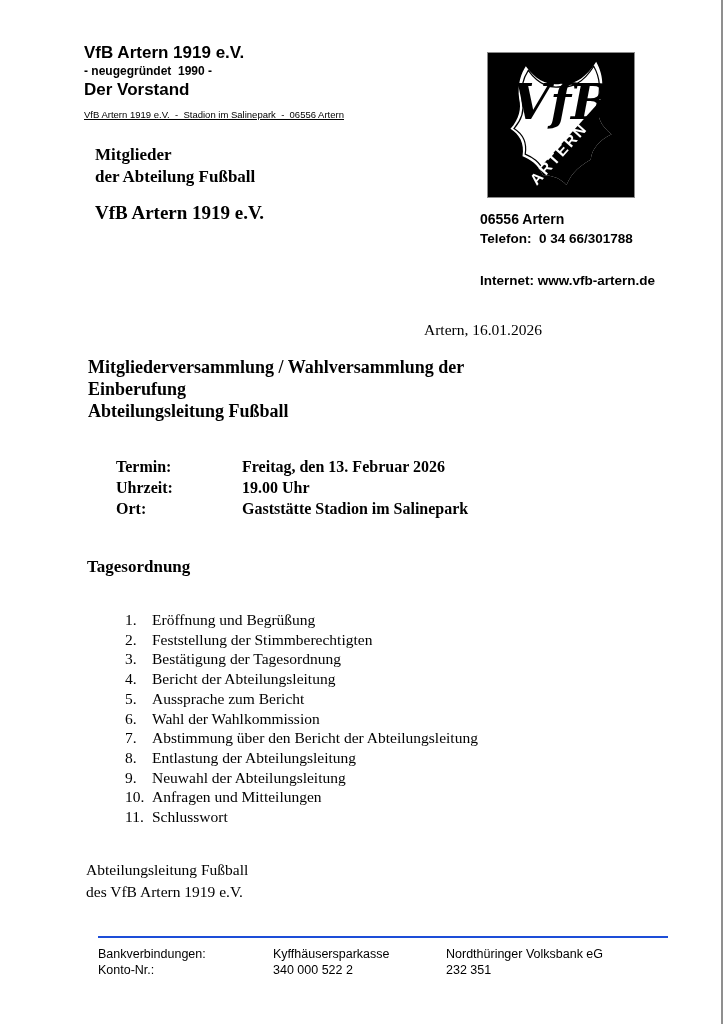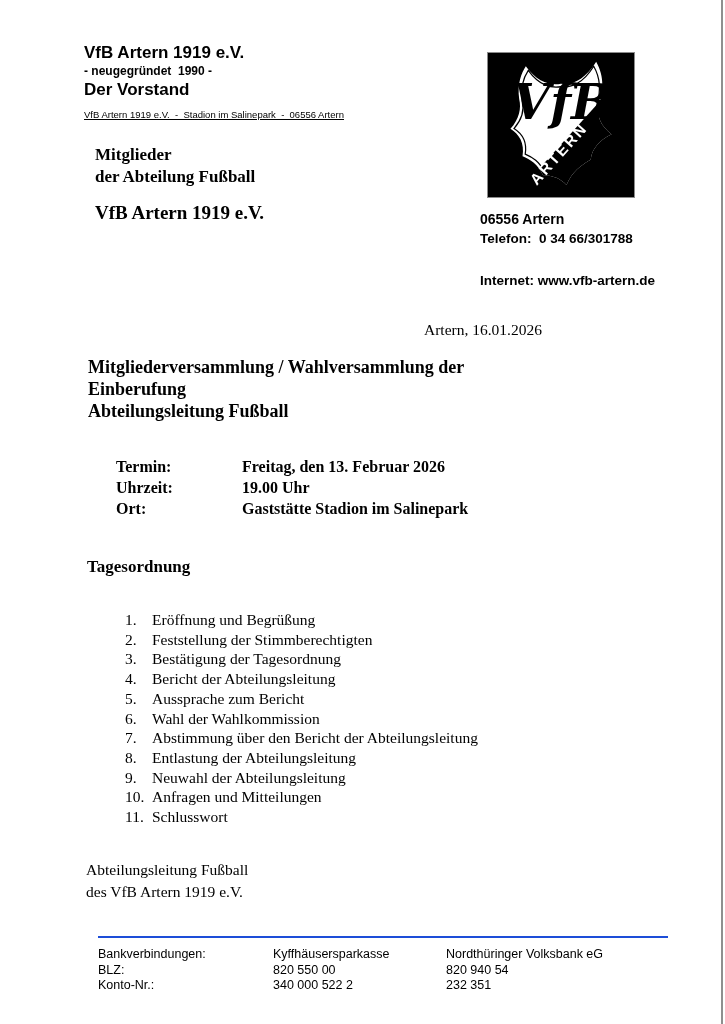--- a/index.html
+++ b/index.html
@@ -165,24 +165,19 @@
   <div>des VfB Artern 1919 e.V.</div>
 </div>
 
 <div class="abs footer">
   <div class="footer-row">
     <span>Bankverbindungen:</span>
     <span>Kyffhäusersparkasse</span>
     <span>Nordthüringer Volksbank eG</span>
   </div>
   <div class="footer-row">
-    <span>BLZ:</span>
-    <span>820 550 00</span>
-    <span>820 940 54</span>
-  </div>
-  <div class="footer-row">
     <span>Konto-Nr.:</span>
     <span>340 000 522 2</span>
     <span>232 351</span>
   </div>
 </div>
 
 <div class="abs page-edge"></div>
 
 </body></html>

